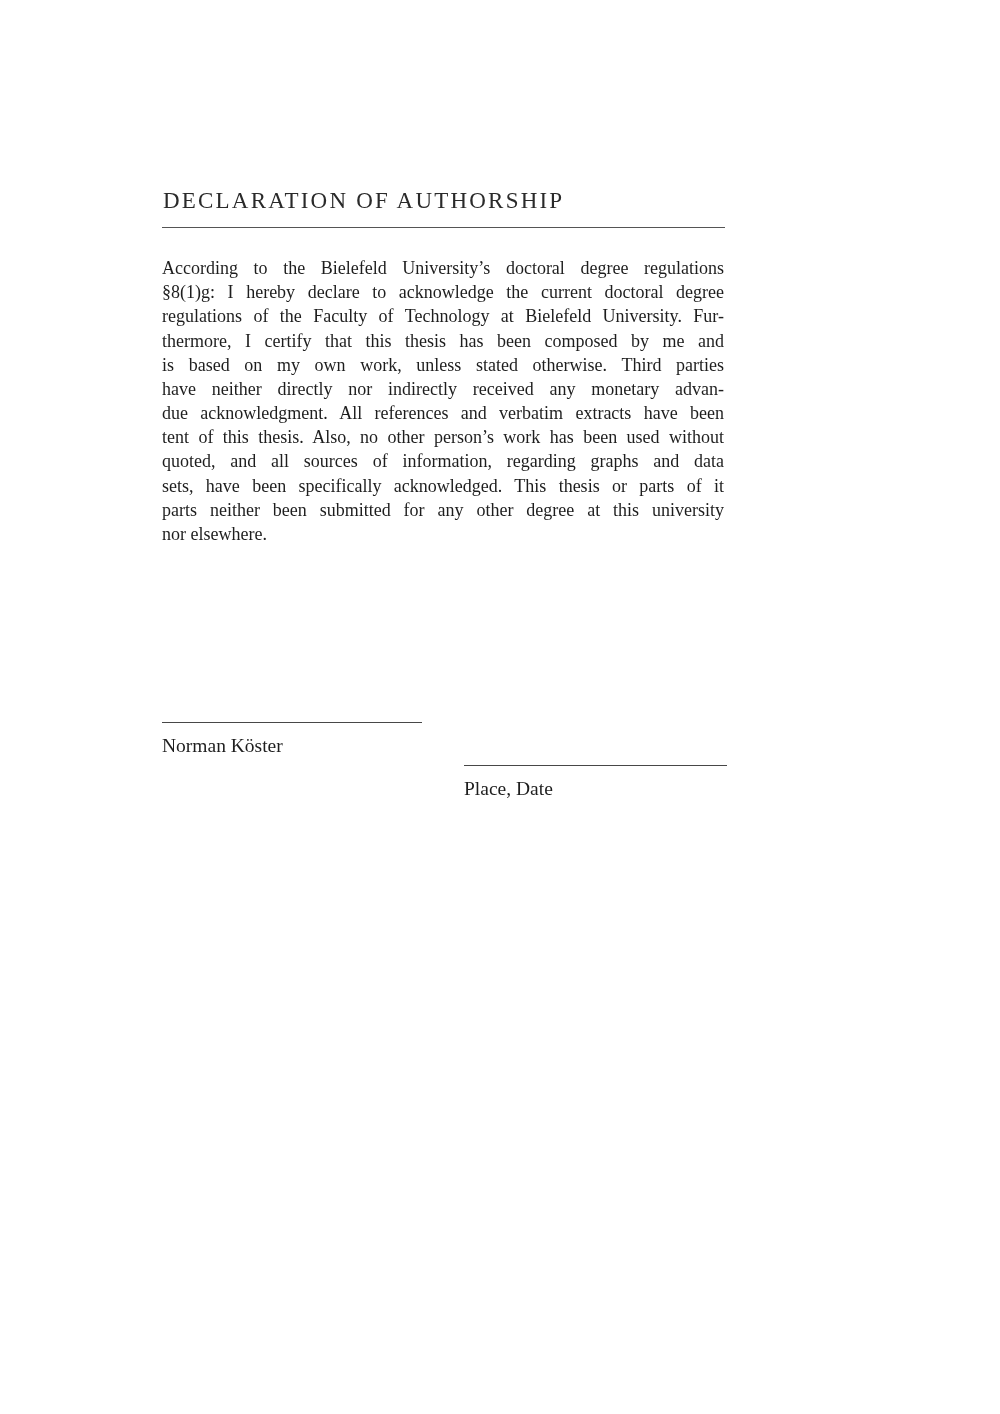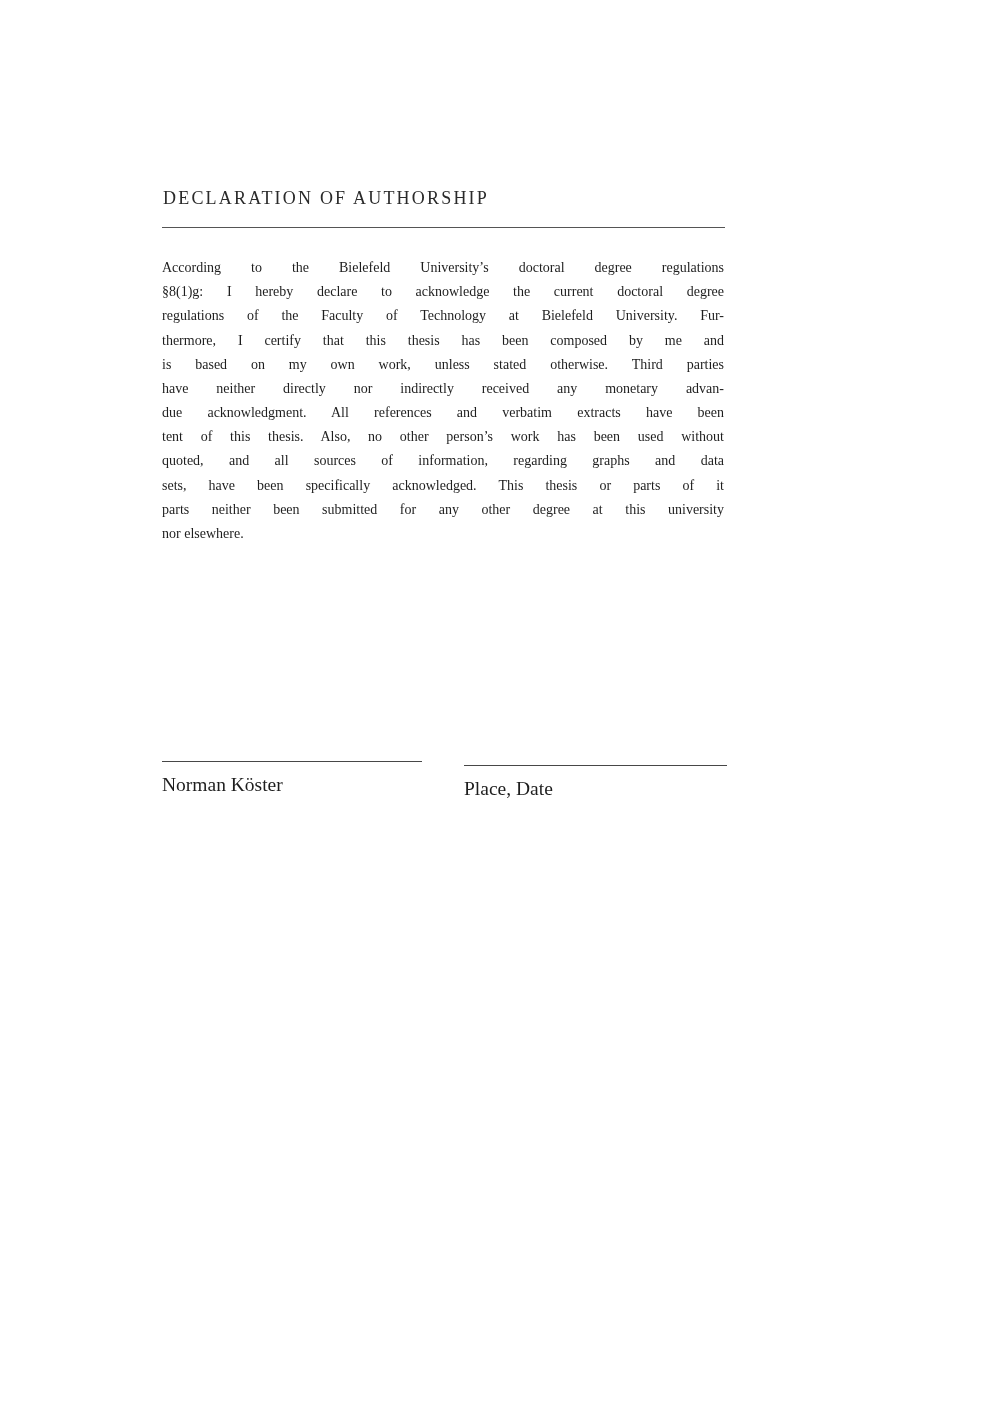--- a/index.html
+++ b/index.html
@@ -14,61 +14,60 @@
     background: #ffffff;
     font-family: "Liberation Serif", "DejaVu Serif", serif;
     color: var(--text-color, #1e1e1e);
     overflow: hidden;
   }
   .heading {
     position: absolute;
     left: 163px;
     top: 189px;
     margin: 0;
-    font-size: 18px;
+    font-size: 23px;
     font-weight: 400;
     letter-spacing: 2.2px;
     line-height: 1;
     color: #2a2a2a;
   }
   .heading-rule {
     position: absolute;
     left: 162px;
     top: 227px;
     width: 563px;
     height: 1px;
     background: var(--rule-color, #555555);
   }
   .paragraph {
     position: absolute;
     left: 162px;
     top: 256px;
     width: 562px;
-    font-size: 14px;
+    font-size: 18px;
     line-height: 24.17px;
   }
   .pline {
     text-align: justify;
     text-align-last: justify;
   }
   .pline.last {
     text-align: justify;
     text-align-last: left;
   }
   .sig-row {
     position: absolute;
     left: 162px;
     top: 722px;
     width: 565px;
     display: flex;
   }
   .sig-block-left {
     width: 260px;
     margin-right: 42px;
-    margin-top: 39px;
   }
   .sig-block-right {
     width: 263px;
     margin-top: 43px;
   }
   .sig-line {
     height: 0;
     border-top: 1px solid #474747;
   }
   .sig-label {

